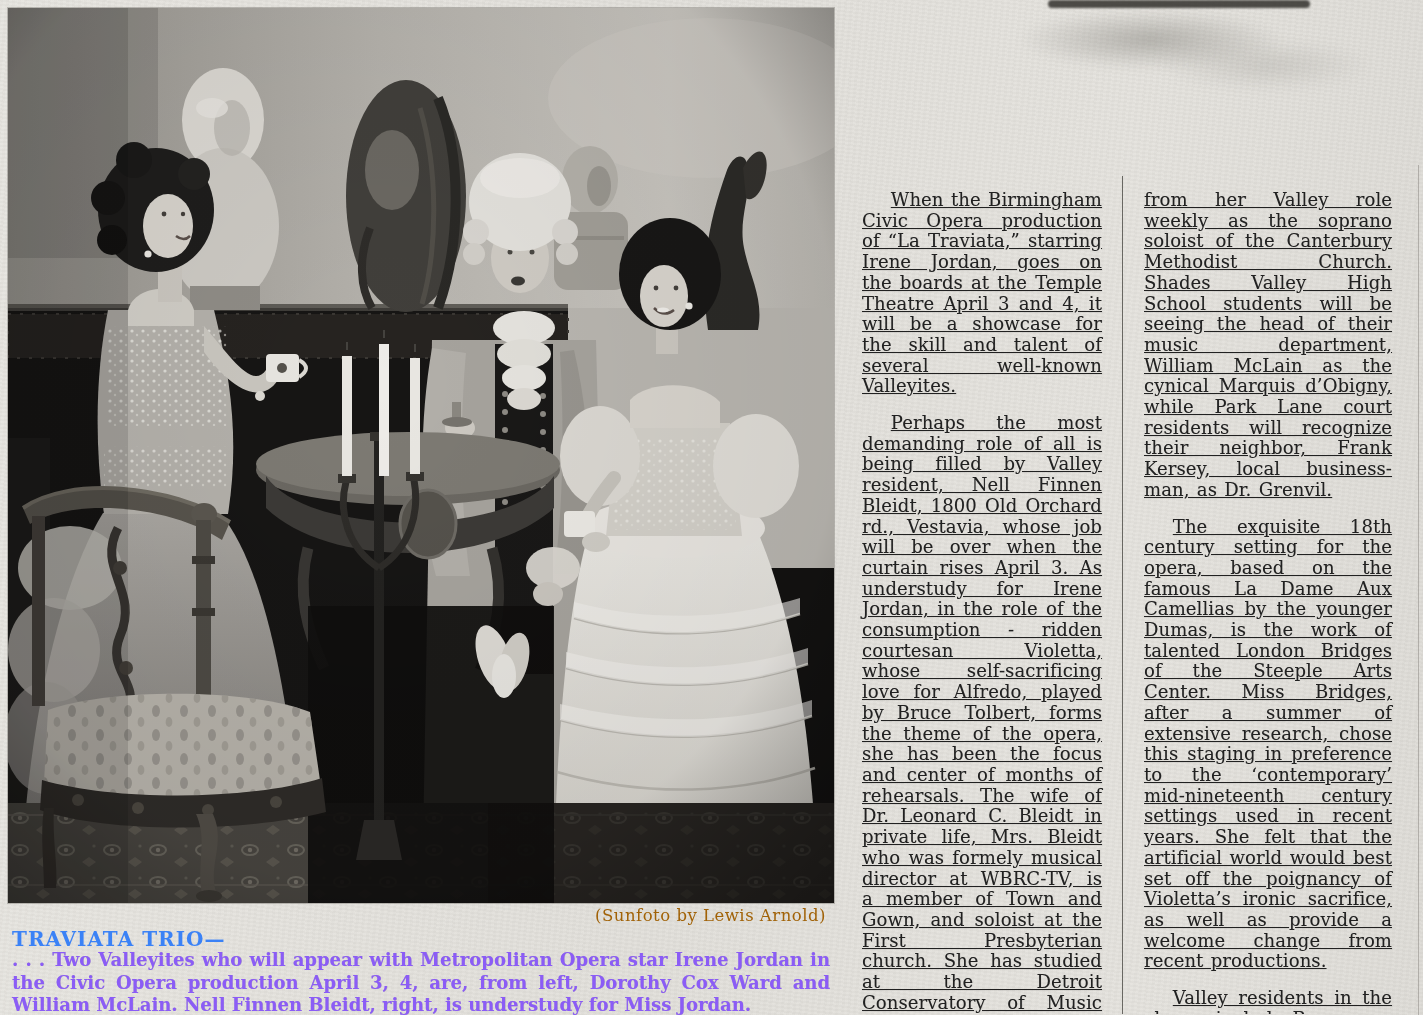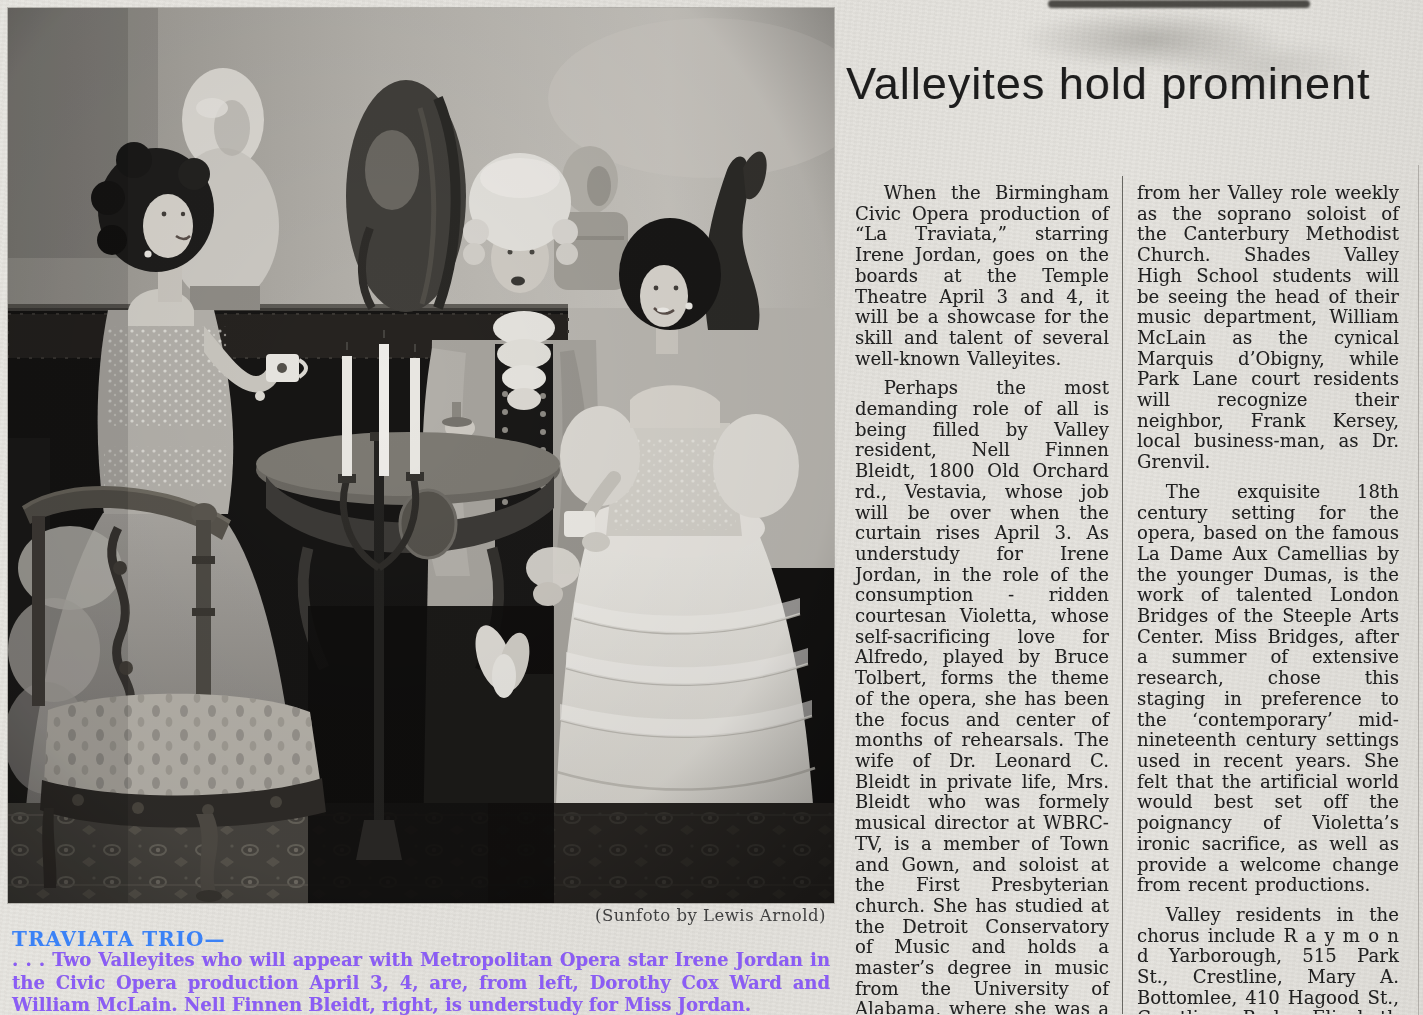--- a/index.html
+++ b/index.html
@@ -33,21 +33,21 @@
     background:#8e8b85;opacity:.55;
   }
   .photo{
     position:absolute;left:8px;top:8px;width:826px;height:895px;
     box-shadow:0 0 0 1px rgba(95,92,87,0.35);
     background:#9b9893;
   }
   .photo svg{display:block;width:100%;height:100%;}
   .photo-credit{
     position:absolute;left:8px;top:906px;width:818px;text-align:right;
-    font-size:16.5px;letter-spacing:.5px;color:#404040;padding-right:6px;
+    font-size:16.5px;letter-spacing:.5px;color:#a16207;padding-right:6px;
   }
   .caption-title{
     position:absolute;left:12px;top:927px;
     font-size:20px;font-weight:bold;letter-spacing:1px;color:#3b82f6;
   }
   .caption-body{
     position:absolute;left:12px;top:949px;width:818px;
     font-size:18px;font-weight:bold;line-height:22.5px;text-align:justify;
     color:#8b5cf6;text-shadow:.3px .3px 0 rgba(40,40,40,.2);
   }
@@ -61,24 +61,25 @@
   }
   .headline .hl2{word-spacing:17px;}
   .article-cols{
     position:absolute;left:846px;top:174px;width:566px;height:840px;
     display:flex;overflow:hidden;
   }
   .col{width:272px;}
   .col.col-right{width:280px;}
   .col-rule{width:1px;background:#4a4843;margin:2px 5px 0 4px;opacity:.8;}
   .col p{
-    margin:9px;text-indent:1.6em;text-align:justify;
+    margin:16px;text-indent:1.6em;text-align:justify;
     font-size:18px;line-height:20.7px;color:#212121;
     letter-spacing:.1px;word-spacing:1.5px;
     text-shadow:.3px .3px 0 rgba(35,35,35,.22);
+    text-decoration:underline;
   }
   .col p.cont{text-indent:0;}
 </style>
 </head>
 <body>
 
 <div class="paper-texture"></div>
 <div class="top-bar"></div>
 <div class="top-smudge"></div>
 <div class="top-smudge2"></div>
@@ -333,21 +334,20 @@
   <rect x="0" y="0" width="826" height="895" fill="url(#vig)"></rect>
   <rect x="0" y="0" width="120" height="895" fill="rgba(0,0,0,0.12)"></rect>
 </svg>
 </div>
 
 <div class="photo-credit">(Sunfoto by Lewis Arnold)</div>
 <div class="caption-title">TRAVIATA TRIO—</div>
 <div class="caption-body">. . . Two Valleyites who will appear with Metropolitan Opera star Irene Jordan in the Civic Opera production April 3, 4, are, from left, Dorothy Cox Ward and William McLain.  Nell Finnen Bleidt, right, is understudy for Miss Jordan.</div>
 
 <div class="headline">
-  <div class="hl1">Valleyites hold prominent</div>
 </div>
 
 <div class="article-cols">
   <div class="col col-left">
     <p>When the Birmingham Civic Opera production of “La Traviata,” starring Irene Jordan, goes on the boards at the Temple Theatre April 3 and 4, it will be a showcase for the skill and talent of several well-known Valleyites.</p>
     <p>Perhaps the most demanding role of all is being filled by Valley resident, Nell Finnen Bleidt, 1800 Old Orchard rd., Vestavia, whose job will be over when the curtain rises April 3.  As understudy for Irene Jordan, in the role of the consumption - ridden courtesan Violetta, whose self-sacrificing love for Alfredo, played by Bruce Tolbert, forms the theme of the opera, she has been the focus and center of months of rehearsals.  The wife of Dr. Leonard C. Bleidt in private life, Mrs. Bleidt who was formely musical director at WBRC-TV, is a member of Town and Gown, and soloist at the First Presbyterian church.  She has studied at the Detroit Conservatory of Music and holds a master’s degree in music from the University of Alabama, where she was a student of Dr. Dorsey Whittington.</p>
     <p>The second female lead, that sophisticated demi-mondaine Flora, will be played by Mrs. Dorothy Cox Ward . . . a district change of pace</p>
   </div>
   <div class="col-rule"></div>
   <div class="col col-right">

